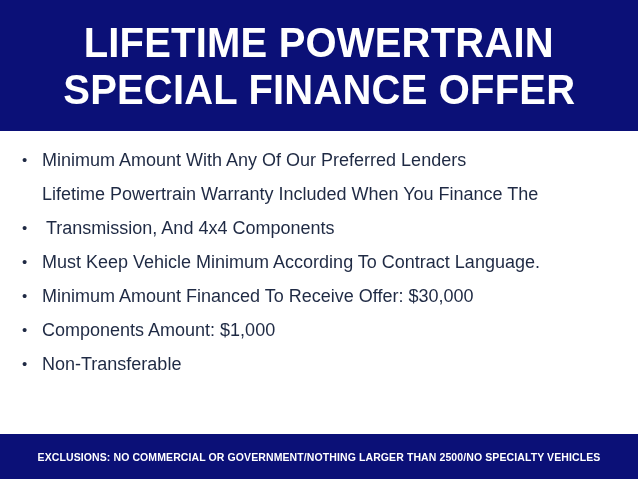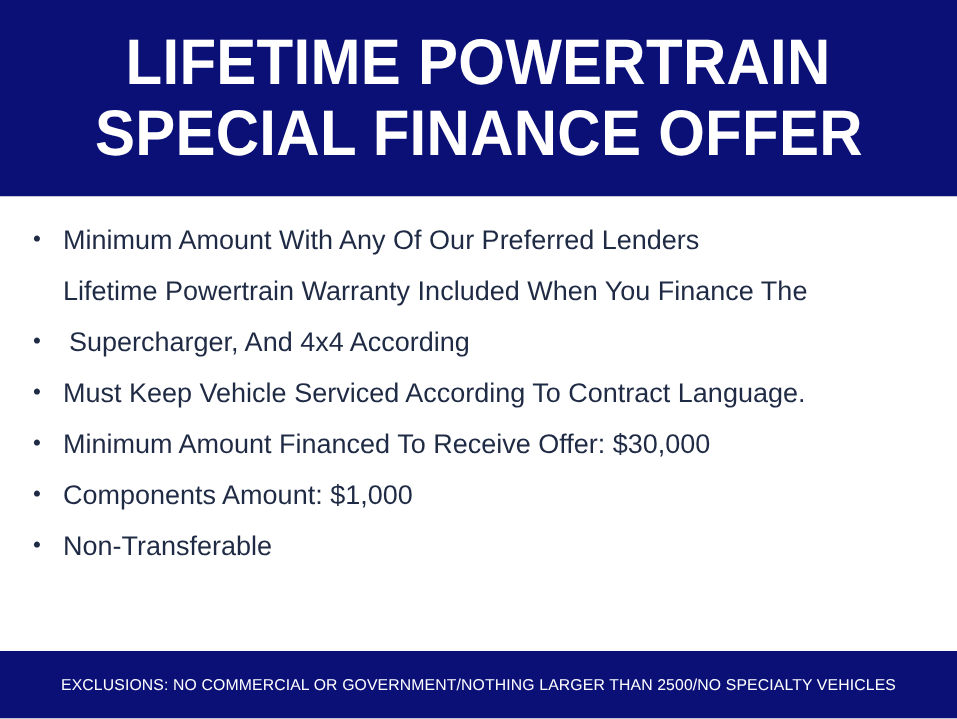--- a/index.html
+++ b/index.html
@@ -99,21 +99,21 @@
     flex: 0 0 45px;
     display: flex;
     align-items: center;
     justify-content: center;
     padding: 0 16px;
     box-sizing: border-box;
   }
   .footer-text {
     color: #ffffff;
     font-family: "Liberation Sans", sans-serif;
-    font-weight: normal;
+    font-weight: bold;
     font-size: 10.5px;
     letter-spacing: 0.1px;
     line-height: 14px;
     text-align: center;
     white-space: nowrap;
   }
 </style>
 </head>
 <body>
 
@@ -131,28 +131,28 @@
         <span class="bullet-marker">•</span>
         <span class="bullet-text">
           <span class="wrap-line">Minimum Amount With Any Of Our Preferred Lenders</span>
           <span class="wrap-line">Lifetime Powertrain Warranty Included When You Finance The</span>
         </span>
       </li>
 
       <li class="bullet-item">
         <span class="bullet-marker">•</span>
         <span class="bullet-text">
-          <span class="wrap-line indent">Supercharger, And 4x4 According</span>
+          <span class="wrap-line indent">Transmission, And 4x4 Components</span>
         </span>
       </li>
 
       <li class="bullet-item">
         <span class="bullet-marker">•</span>
         <span class="bullet-text">
-          <span class="wrap-line">Must Keep Vehicle Serviced According To Contract Language.</span>
+          <span class="wrap-line">Must Keep Vehicle Minimum According To Contract Language.</span>
         </span>
       </li>
 
       <li class="bullet-item">
         <span class="bullet-marker">•</span>
         <span class="bullet-text">
           <span class="wrap-line">Minimum Amount Financed To Receive Offer: $30,000</span>
         </span>
       </li>
 

